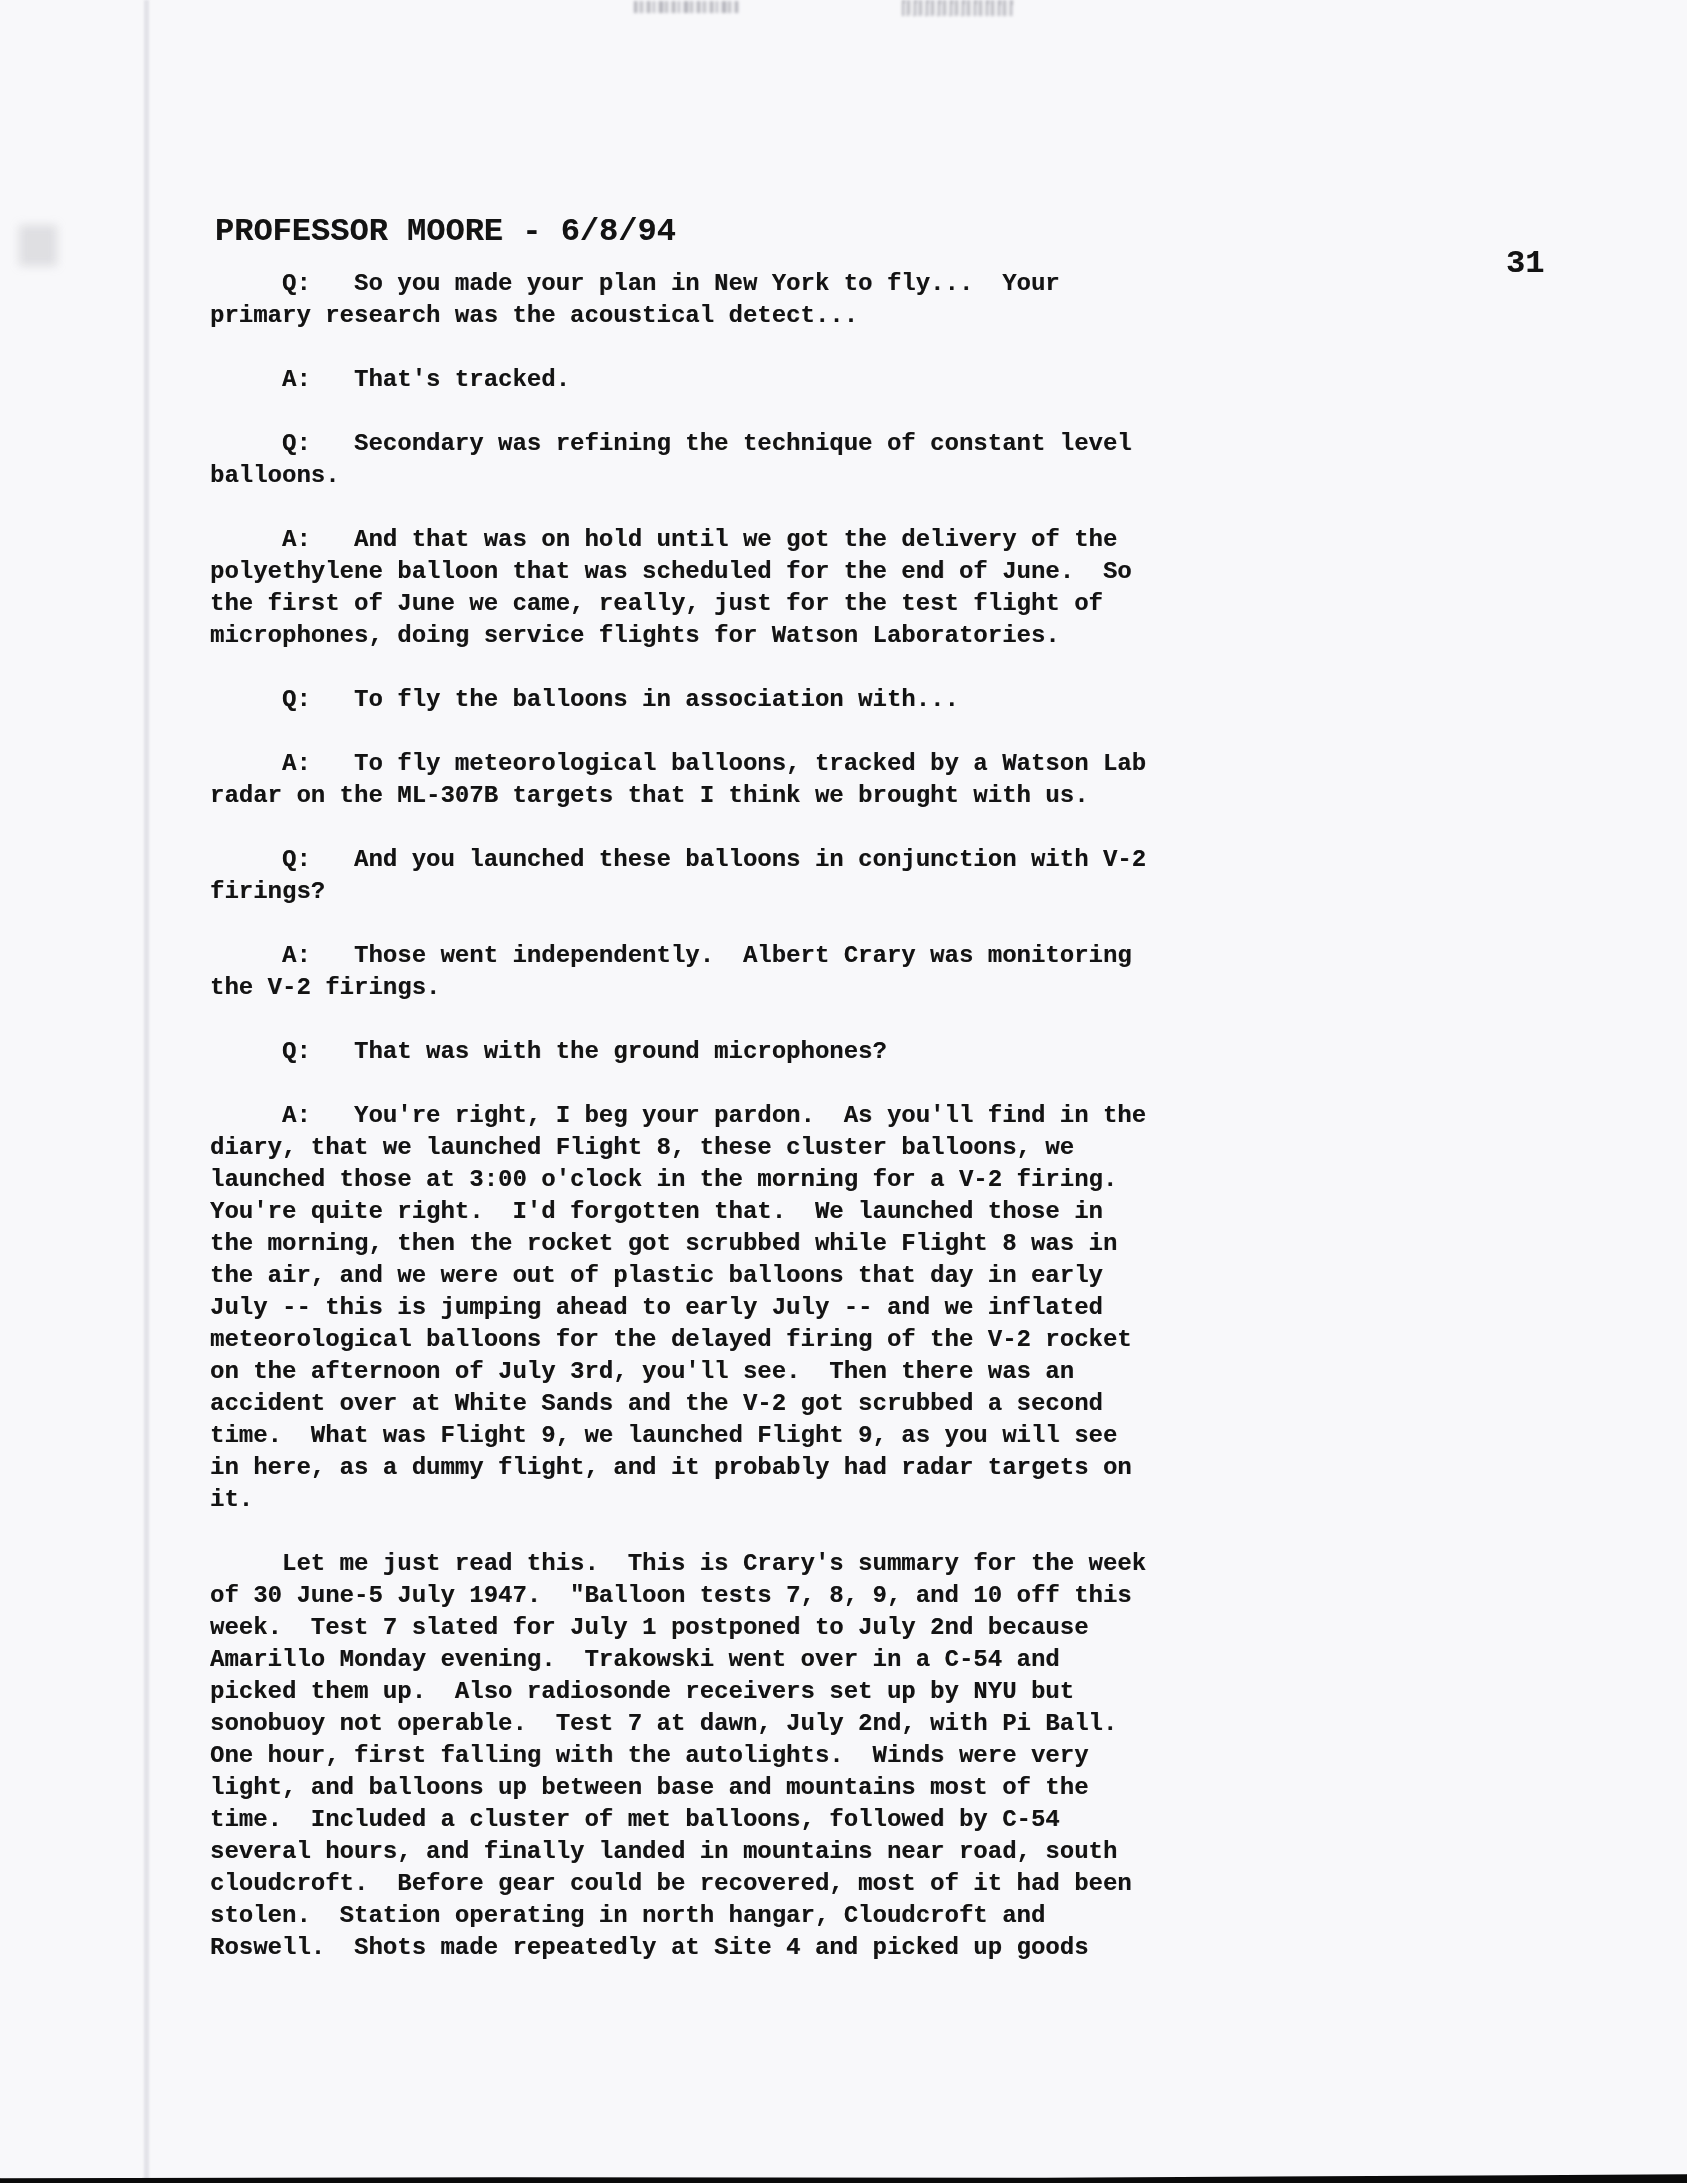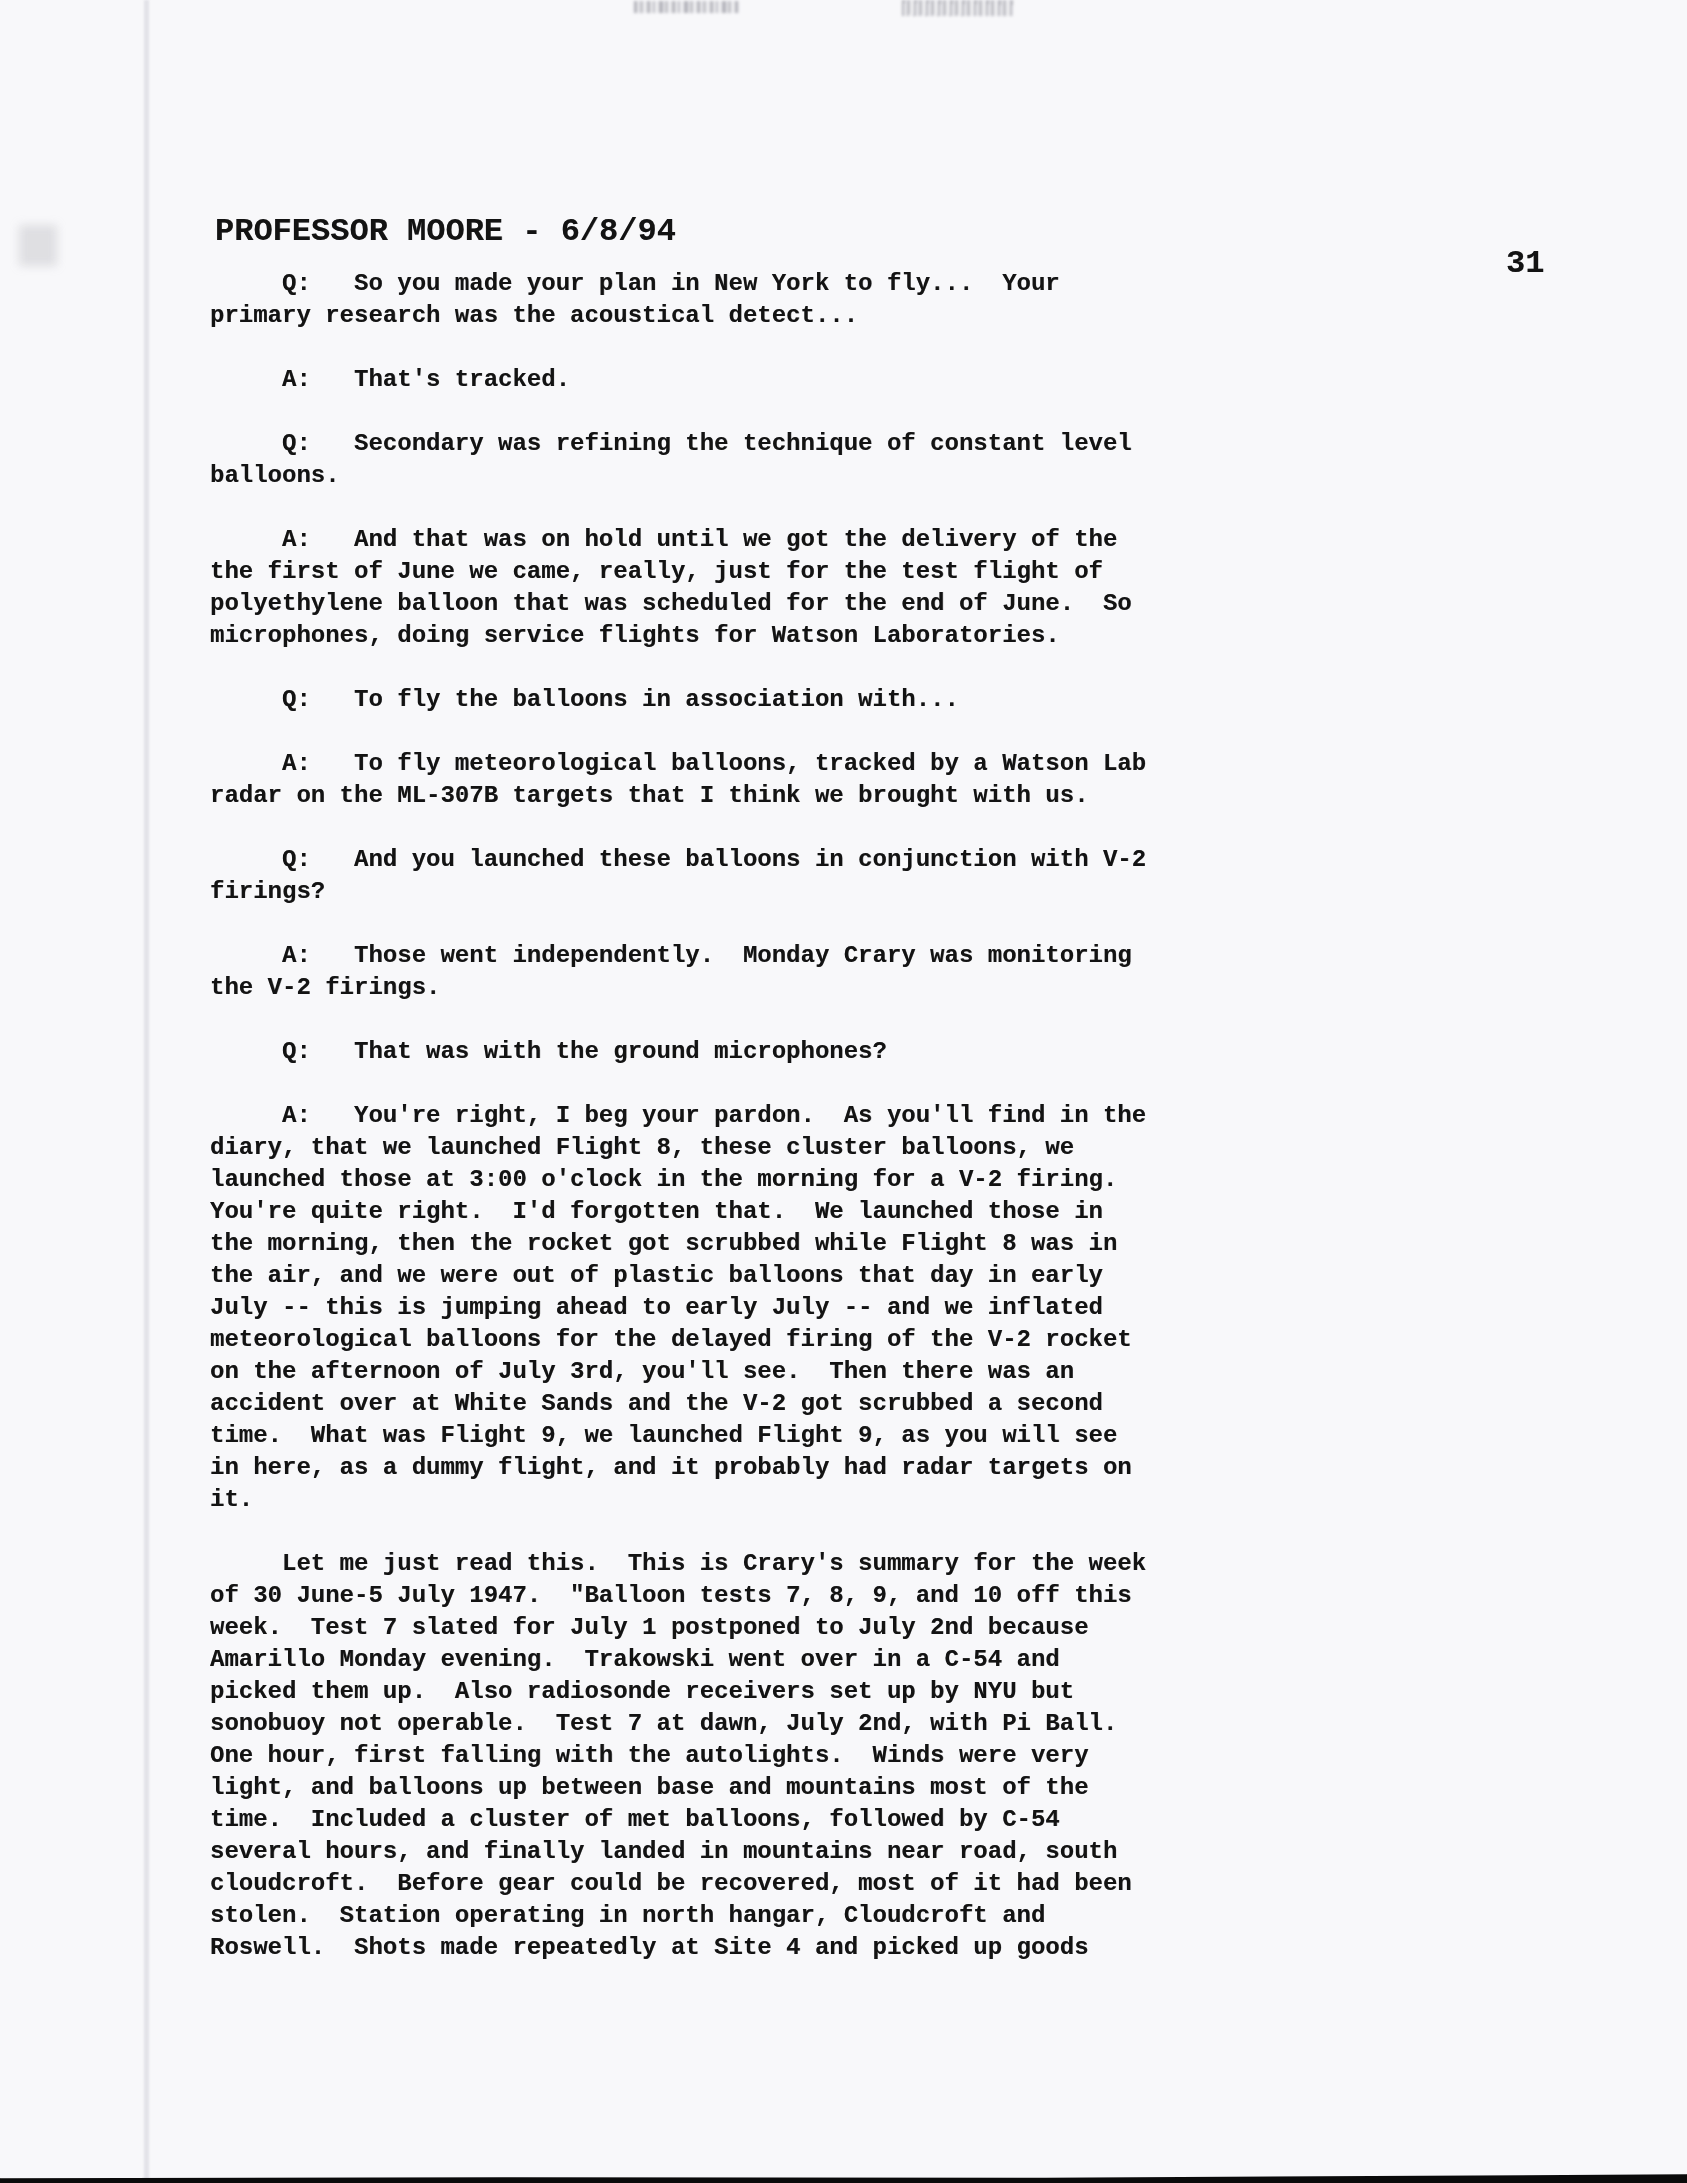--- a/index.html
+++ b/index.html
@@ -94,33 +94,33 @@
   <div class="transcript">
       <div class="line">     Q:   So you made your plan in New York to fly...  Your</div>
       <div class="line">primary research was the acoustical detect...</div>
       <div class="line"></div>
       <div class="line">     A:   That's tracked.</div>
       <div class="line"></div>
       <div class="line">     Q:   Secondary was refining the technique of constant level</div>
       <div class="line">balloons.</div>
       <div class="line"></div>
       <div class="line">     A:   And that was on hold until we got the delivery of the</div>
+      <div class="line">polyethylene balloon that was scheduled for the end of June.  So</div>
       <div class="line">the first of June we came, really, just for the test flight of</div>
-      <div class="line">polyethylene balloon that was scheduled for the end of June.  So</div>
       <div class="line">microphones, doing service flights for Watson Laboratories.</div>
       <div class="line"></div>
       <div class="line">     Q:   To fly the balloons in association with...</div>
       <div class="line"></div>
       <div class="line">     A:   To fly meteorological balloons, tracked by a Watson Lab</div>
       <div class="line">radar on the ML-307B targets that I think we brought with us.</div>
       <div class="line"></div>
       <div class="line">     Q:   And you launched these balloons in conjunction with V-2</div>
       <div class="line">firings?</div>
       <div class="line"></div>
-      <div class="line">     A:   Those went independently.  Monday Crary was monitoring</div>
+      <div class="line">     A:   Those went independently.  Albert Crary was monitoring</div>
       <div class="line">the V-2 firings.</div>
       <div class="line"></div>
       <div class="line">     Q:   That was with the ground microphones?</div>
       <div class="line"></div>
       <div class="line">     A:   You're right, I beg your pardon.  As you'll find in the</div>
       <div class="line">diary, that we launched Flight 8, these cluster balloons, we</div>
       <div class="line">launched those at 3:00 o'clock in the morning for a V-2 firing.</div>
       <div class="line">You're quite right.  I'd forgotten that.  We launched those in</div>
       <div class="line">the morning, then the rocket got scrubbed while Flight 8 was in</div>
       <div class="line">the air, and we were out of plastic balloons that day in early</div>

